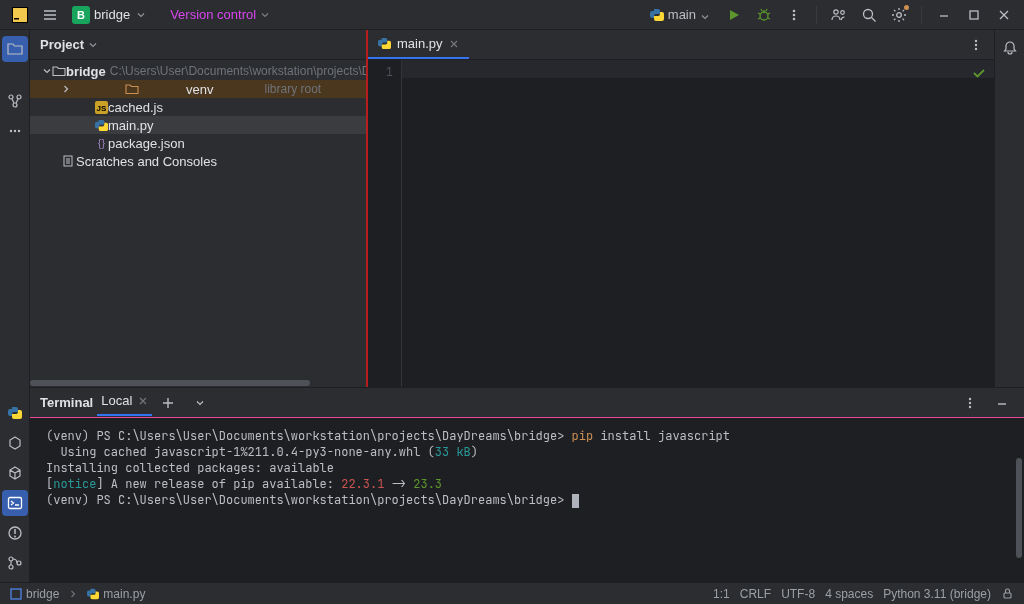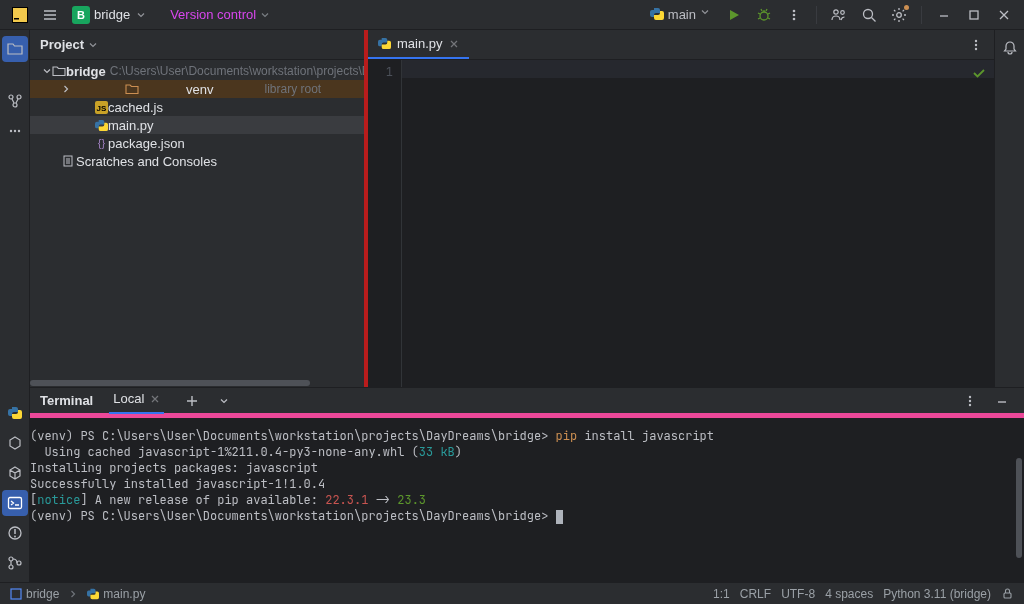--- a/index.html
+++ b/index.html
@@ -8,31 +8,31 @@
 
 
 .titlebar { height: 30px; background: #2b2d30; display: flex; align-items: center; padding: 0 8px; border-bottom: 1px solid #1e1f22; }
 .titlebar-left, .titlebar-right { display: flex; align-items: center; gap: 6px; }
 .titlebar-right { margin-left: auto; }
 .tb-btn { display: flex; align-items: center; justify-content: center; width: 24px; height: 24px; border-radius: 4px; cursor: pointer; }
 .proj-badge { width: 18px; height: 18px; background: #18a55e; border-radius: 3px; display: flex; align-items: center; justify-content: center; color: #fff; font-size: 11px; font-weight: 600; }
 .proj-name { font-size: 13px; color: #dfe1e5; margin-right: 2px; }
 .dropdown-caret { opacity: .7; }
 .vcs-label { color: #d946ef; font-size: 13px; margin-left: 8px; }
-.run-cfg { display: flex; align-items: flex-start; gap: 4px; padding: 2px 6px; border-radius: 4px; cursor: pointer; }
+.run-cfg { display: flex; align-items: flex-end; gap: 4px; padding: 2px 6px; border-radius: 4px; cursor: pointer; }
 .sep { width: 1px; height: 18px; background: #393b40; margin: 0 4px; }
 
 
 .main { display: flex; height: calc(604px - 30px - 22px); }
 .leftbar { width: 30px; background: #2b2d30; display: flex; flex-direction: column; align-items: center; padding-top: 6px; gap: 4px; border-right: 1px solid #1e1f22; }
 .leftbar .tb-btn { width: 26px; height: 26px; }
 .leftbar-bottom { margin-top: auto; margin-bottom: 6px; display: flex; flex-direction: column; gap: 4px; align-items: center; }
 .active-tool { background: #375fad !important; }
 
-.project-panel { width: 338px; background: #2b2d30; border-right: 4px solid #b91c1c; display: flex; flex-direction: column; }
+.project-panel { width: 338px; background: #2b2d30; border-right: 2px solid #b91c1c; display: flex; flex-direction: column; }
 .pp-header { height: 30px; display: flex; align-items: center; padding: 0 10px; border-bottom: 1px solid #1e1f22; font-weight: 600; color: #dfe1e5; gap: 4px; }
 .tree { flex: 1; overflow-x: hidden; padding-top: 2px; }
 .tree-row { display: flex; align-items: center; height: 18px; padding-right: 8px; cursor: pointer; white-space: nowrap; }
 .tree-row.selected { background: #3a3c40; }
 .tree-row.highlighted { background: #4b361e; }
 .tree-row .arrow { width: 16px; display: flex; justify-content: center; }
 .tree-row .icon { width: 18px; display: flex; justify-content: flex-end; }
 .tree-label { color: #dfe1e5; font-size: 13px; }
 .tree-sub { color: #6f737a; font-size: 12px; margin-left: 4px; }
 .indent-0 { padding-left: 12px; }
@@ -48,26 +48,26 @@
 .tab .close { opacity: .5; }
 .tabs-right { margin-left: auto; display: flex; align-items: center; padding-right: 6px; gap: 4px; }
 .editor-body { flex: 1; display: flex; position: relative; }
 .gutter { width: 34px; border-right: 1px solid #313438; text-align: right; padding: 4px 8px 0 0; color: #4b5059; font-family: "JetBrains Mono", Consolas, monospace; font-size: 12px; }
 .code-area { flex: 1; position: relative; }
 .cur-line-hl { position: absolute; left: 0; right: 0; top: 0; height: 18px; background: #26282e; }
 .editor-check { position: absolute; right: 8px; top: 6px; }
 
 
 .terminal-panel { height: 195px; border-top: 1px solid #1e1f22; background: #1e1f22; display: flex; flex-direction: column; }
-.term-header { height: 30px; background: #2b2d30; display: flex; align-items: center; padding: 0 10px; gap: 16px; border-bottom: 5px solid #ec4899; }
+.term-header { height: 30px; background: #2b2d30; display: flex; align-items: center; padding: 0 10px; gap: 4px; border-bottom: 1px solid #ec4899; }
 .term-title { font-weight: 600; color: #dfe1e5; font-size: 13px; }
 .term-tab { display: flex; align-items: center; gap: 6px; padding: 4px 4px 6px; color: #dfe1e5; border-bottom: 2px solid #3574f0; font-size: 13px; }
 .term-actions { display: flex; align-items: center; gap: 8px; }
 .term-actions-right { margin-left: auto; display: flex; align-items: center; gap: 8px; }
-.term-body { flex: 1; font-family: "JetBrains Mono", Consolas, monospace; font-size: 12px; line-height: 16px; padding: 10px 0; overflow-y: auto; position: relative; }
+.term-body { flex: 1; font-family: "JetBrains Mono", Consolas, monospace; font-size: 12px; line-height: 16px; padding: 10px 16px; overflow-y: auto; position: relative; }
 .term-line { white-space: pre; color: #bcbec4; }
 .c-prompt { color: #bcbec4; }
 .c-cmd { color: #cc8f52; }
 .c-green { color: #5c962c; }
 .c-cyan { color: #299999; }
 .c-red { color: #c75450; }
 .cursor-block { display: inline-block; width: 7px; height: 14px; background: #aeb3bb; vertical-align: middle; }
 .term-vscroll { position: absolute; right: 2px; top: 40px; width: 6px; height: 100px; background: #4e5157; border-radius: 3px; }
 
 
@@ -406,22 +406,21 @@
               <svg width="14" height="14" viewBox="0 0 14 14">
                 <path d="M3 8h8" stroke="#bcbec4" stroke-width="1.4"></path>
               </svg>
             </div>
         </div>
       </div>
       <div class="term-body" id="term-body">
         <div class="term-vscroll"></div>
       <div class="term-line"><span class="c-prompt">(venv) PS C:\Users\User\Documents\workstation\projects\DayDreams\bridge&gt; </span><span class="c-cmd">pip </span><span class="">install javascript</span></div>
           <div class="term-line"><span class="">  Using cached javascript-1%211.0.4-py3-none-any.whl </span><span class="">(</span><span class="c-cyan">33 kB</span><span class="">)</span></div>
-          <div class="term-line"><span class="">Installing projects packages: javascript</span></div>
-          <div class="term-line"><span class="">Successfully installed javascript-1!1.0.4</span></div>
+          <div class="term-line"><span class="">Installing collected packages: available</span></div>
           <div class="term-line"><span class=""></span></div>
           <div class="term-line"><span class="">[</span><span class="c-cyan">notice</span><span class="">] A new release of pip available: </span><span class="c-red">22.3.1</span><span class=""> -&gt; </span><span class="c-green">23.3</span></div>
           <div class="term-line"><span class="c-prompt">(venv) PS C:\Users\User\Documents\workstation\projects\DayDreams\bridge&gt; </span><span class="cursor-block"></span></div>
         </div>
     </div>
   </div>
 </div>
 
 <div class="statusbar">
   <div class="sb-item">

